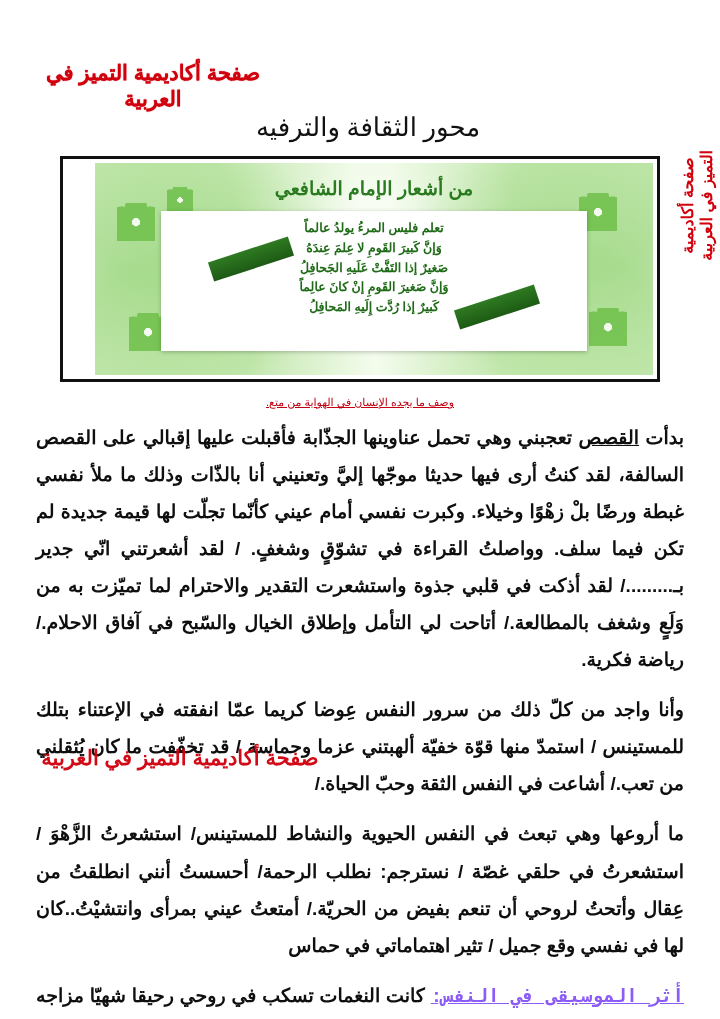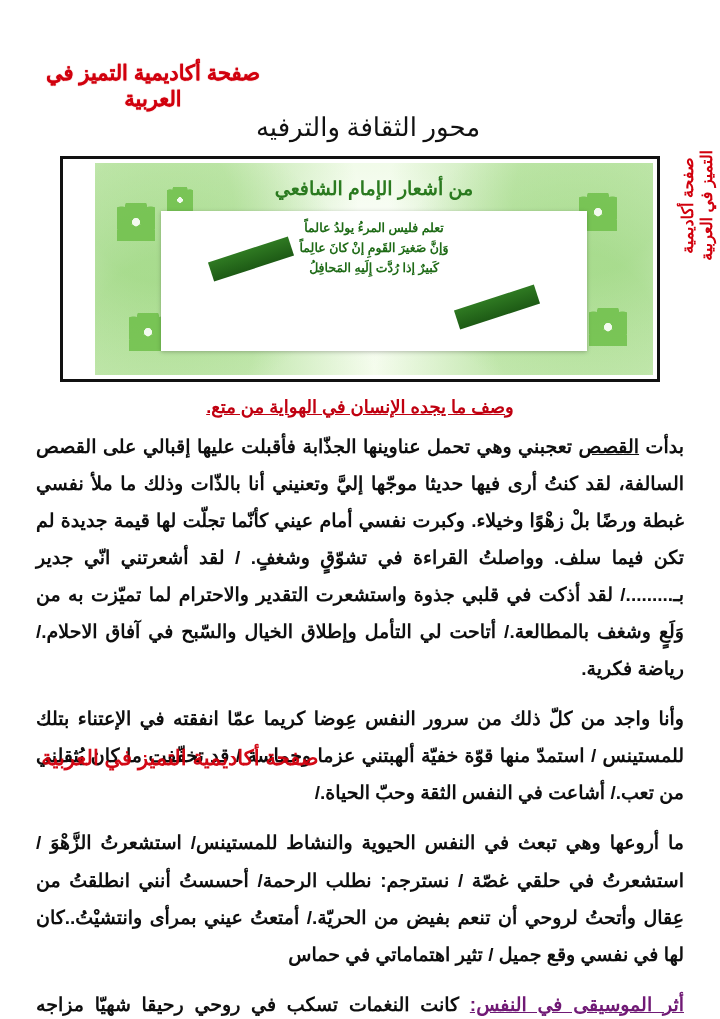--- a/index.html
+++ b/index.html
@@ -173,38 +173,39 @@
   .body-wrap {
     position: absolute;
     top: 396px;
     left: 36px;
     width: 648px;
     text-align: justify;
   }
   .section-title {
     text-align: center;
     color: #c00010;
-    font-weight: bold;
-    font-size: 18px;
+    font-weight: normal;
+    font-size: 11px;
     text-decoration: underline;
     margin-bottom: 10px;
   }
   p.para {
     margin: 0 0 13px 0;
     font-size: 19px;
     line-height: 1.95;
     color: #0f0f0f;
     font-weight: bold;
     text-align: justify;
     font-family: "Liberation Sans", sans-serif;
   }
   .u-red {
-    color: #701a75;
+    color: #8b5cf6;
     text-decoration: underline;
     font-weight: bold;
+    font-family: Liberation Mono, monospace;
   }
   .u-black {
     text-decoration: underline;
   }
 </style>
 </head>
 <body>
 
 <div class="page">
 
@@ -229,20 +230,22 @@
       <div class="flower f6"></div>
 
       <div class="poem-heading">من أشعار الإمام الشافعي</div>
 
       <div class="poem-card">
         <div class="ribbon left"></div>
         <div class="ribbon right"></div>
         <div class="poem-lines">
           <span class="pl">تعلم فليس المرءُ يولدُ عالماً</span>
           <span class="gap"></span>
+          <span class="pl">وَإنَّ كَبيرَ القَومِ لا عِلمَ عِندَهُ</span>
+          <span class="pl">صَغيرٌ إذا التَفَّتْ عَلَيهِ الجَحافِلُ</span>
           <span class="gap"></span>
           <span class="pl">وَإنَّ صَغيرَ القَومِ إنْ كانَ عالِماً</span>
           <span class="pl">كَبيرٌ إذا رُدَّت إِلَيهِ المَحافِلُ</span>
         </div>
       </div>
     </div>
   </div>
 
   <div class="body-wrap">
     <div class="section-title">وصف ما يجده الإنسان في الهواية من متع.</div>

